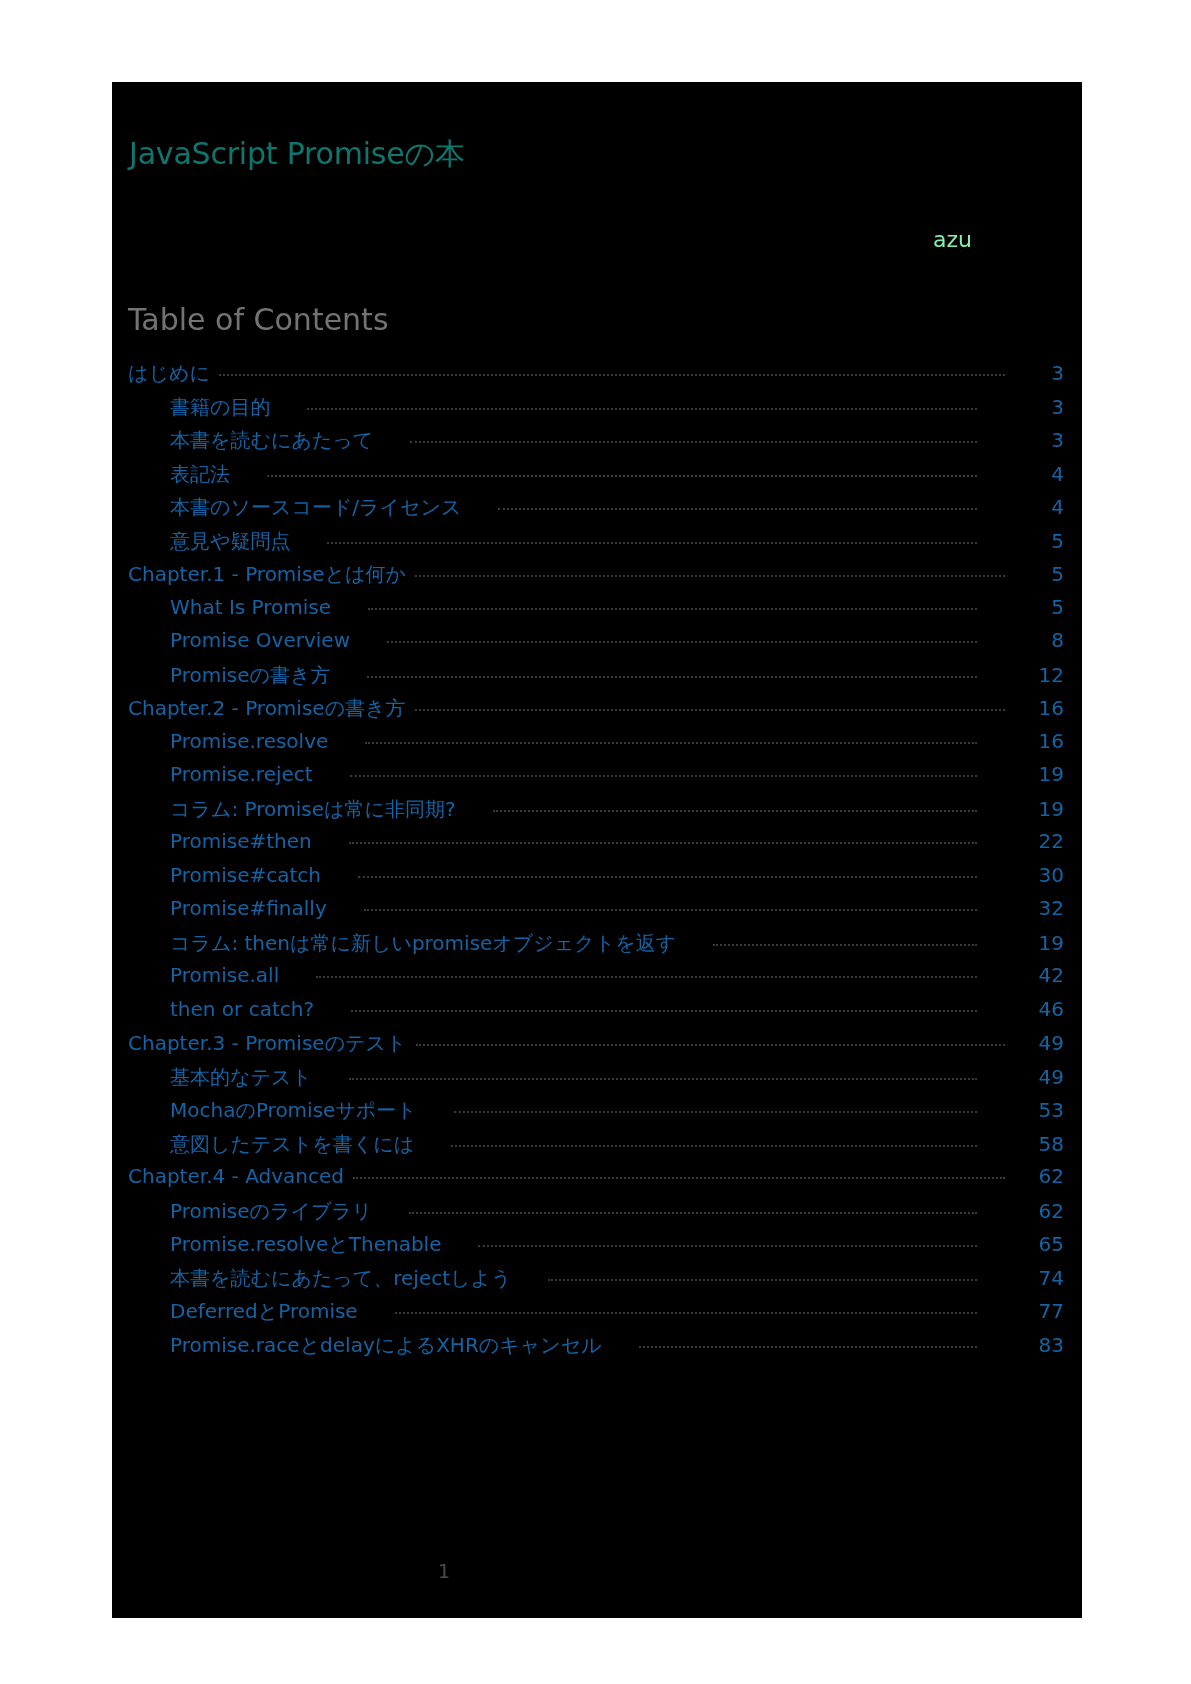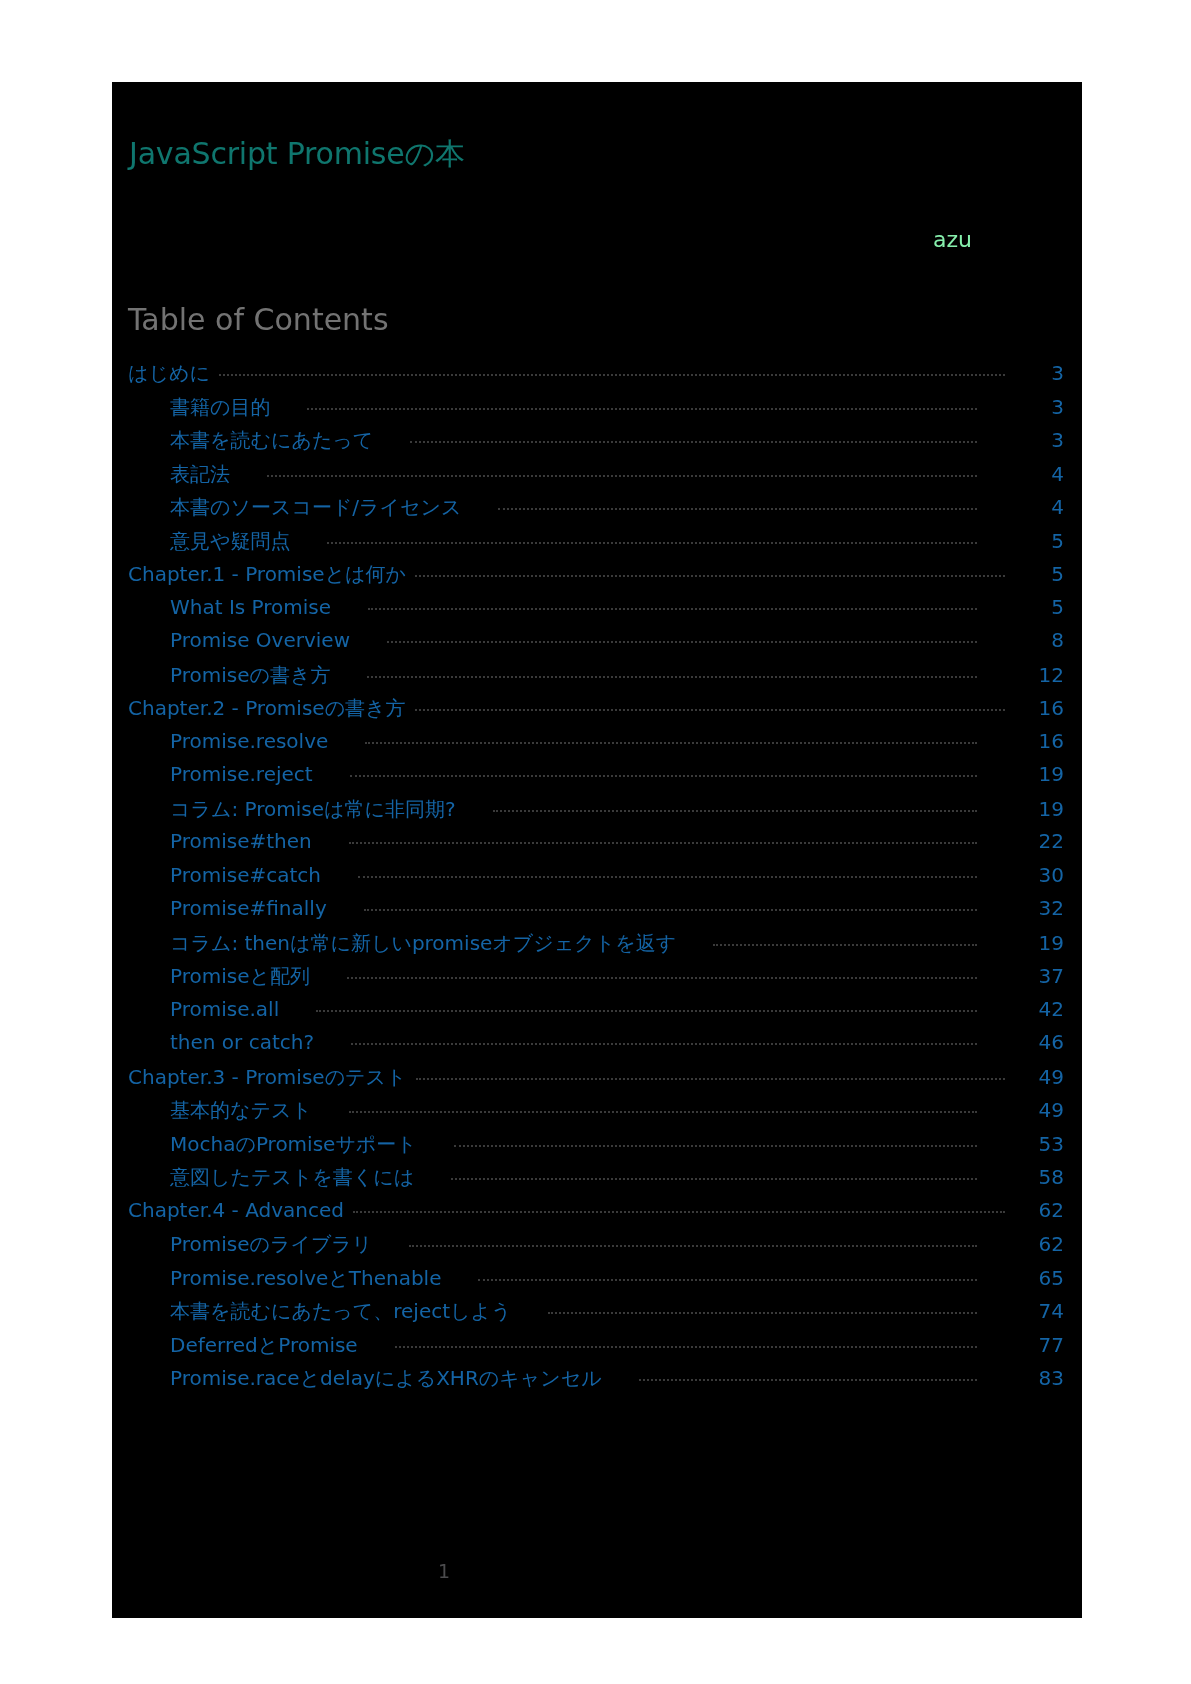--- a/index.html
+++ b/index.html
@@ -188,25 +188,20 @@
         <span class="toc-label">Promise#finally</span>
         <span class="toc-leader"></span>
         <span class="toc-page">32</span>
       </div>
       <div class="toc-row lvl2">
         <span class="toc-label">コラム: thenは常に新しいpromiseオブジェクトを返す</span>
         <span class="toc-leader"></span>
         <span class="toc-page">19</span>
       </div>
       <div class="toc-row lvl2">
-        <span class="toc-label">Promiseと配列</span>
-        <span class="toc-leader"></span>
-        <span class="toc-page">37</span>
-      </div>
-      <div class="toc-row lvl2">
         <span class="toc-label">Promise.all</span>
         <span class="toc-leader"></span>
         <span class="toc-page">42</span>
       </div>
       <div class="toc-row lvl2">
         <span class="toc-label">then or catch?</span>
         <span class="toc-leader"></span>
         <span class="toc-page">46</span>
       </div>
       <div class="toc-row lvl1">

